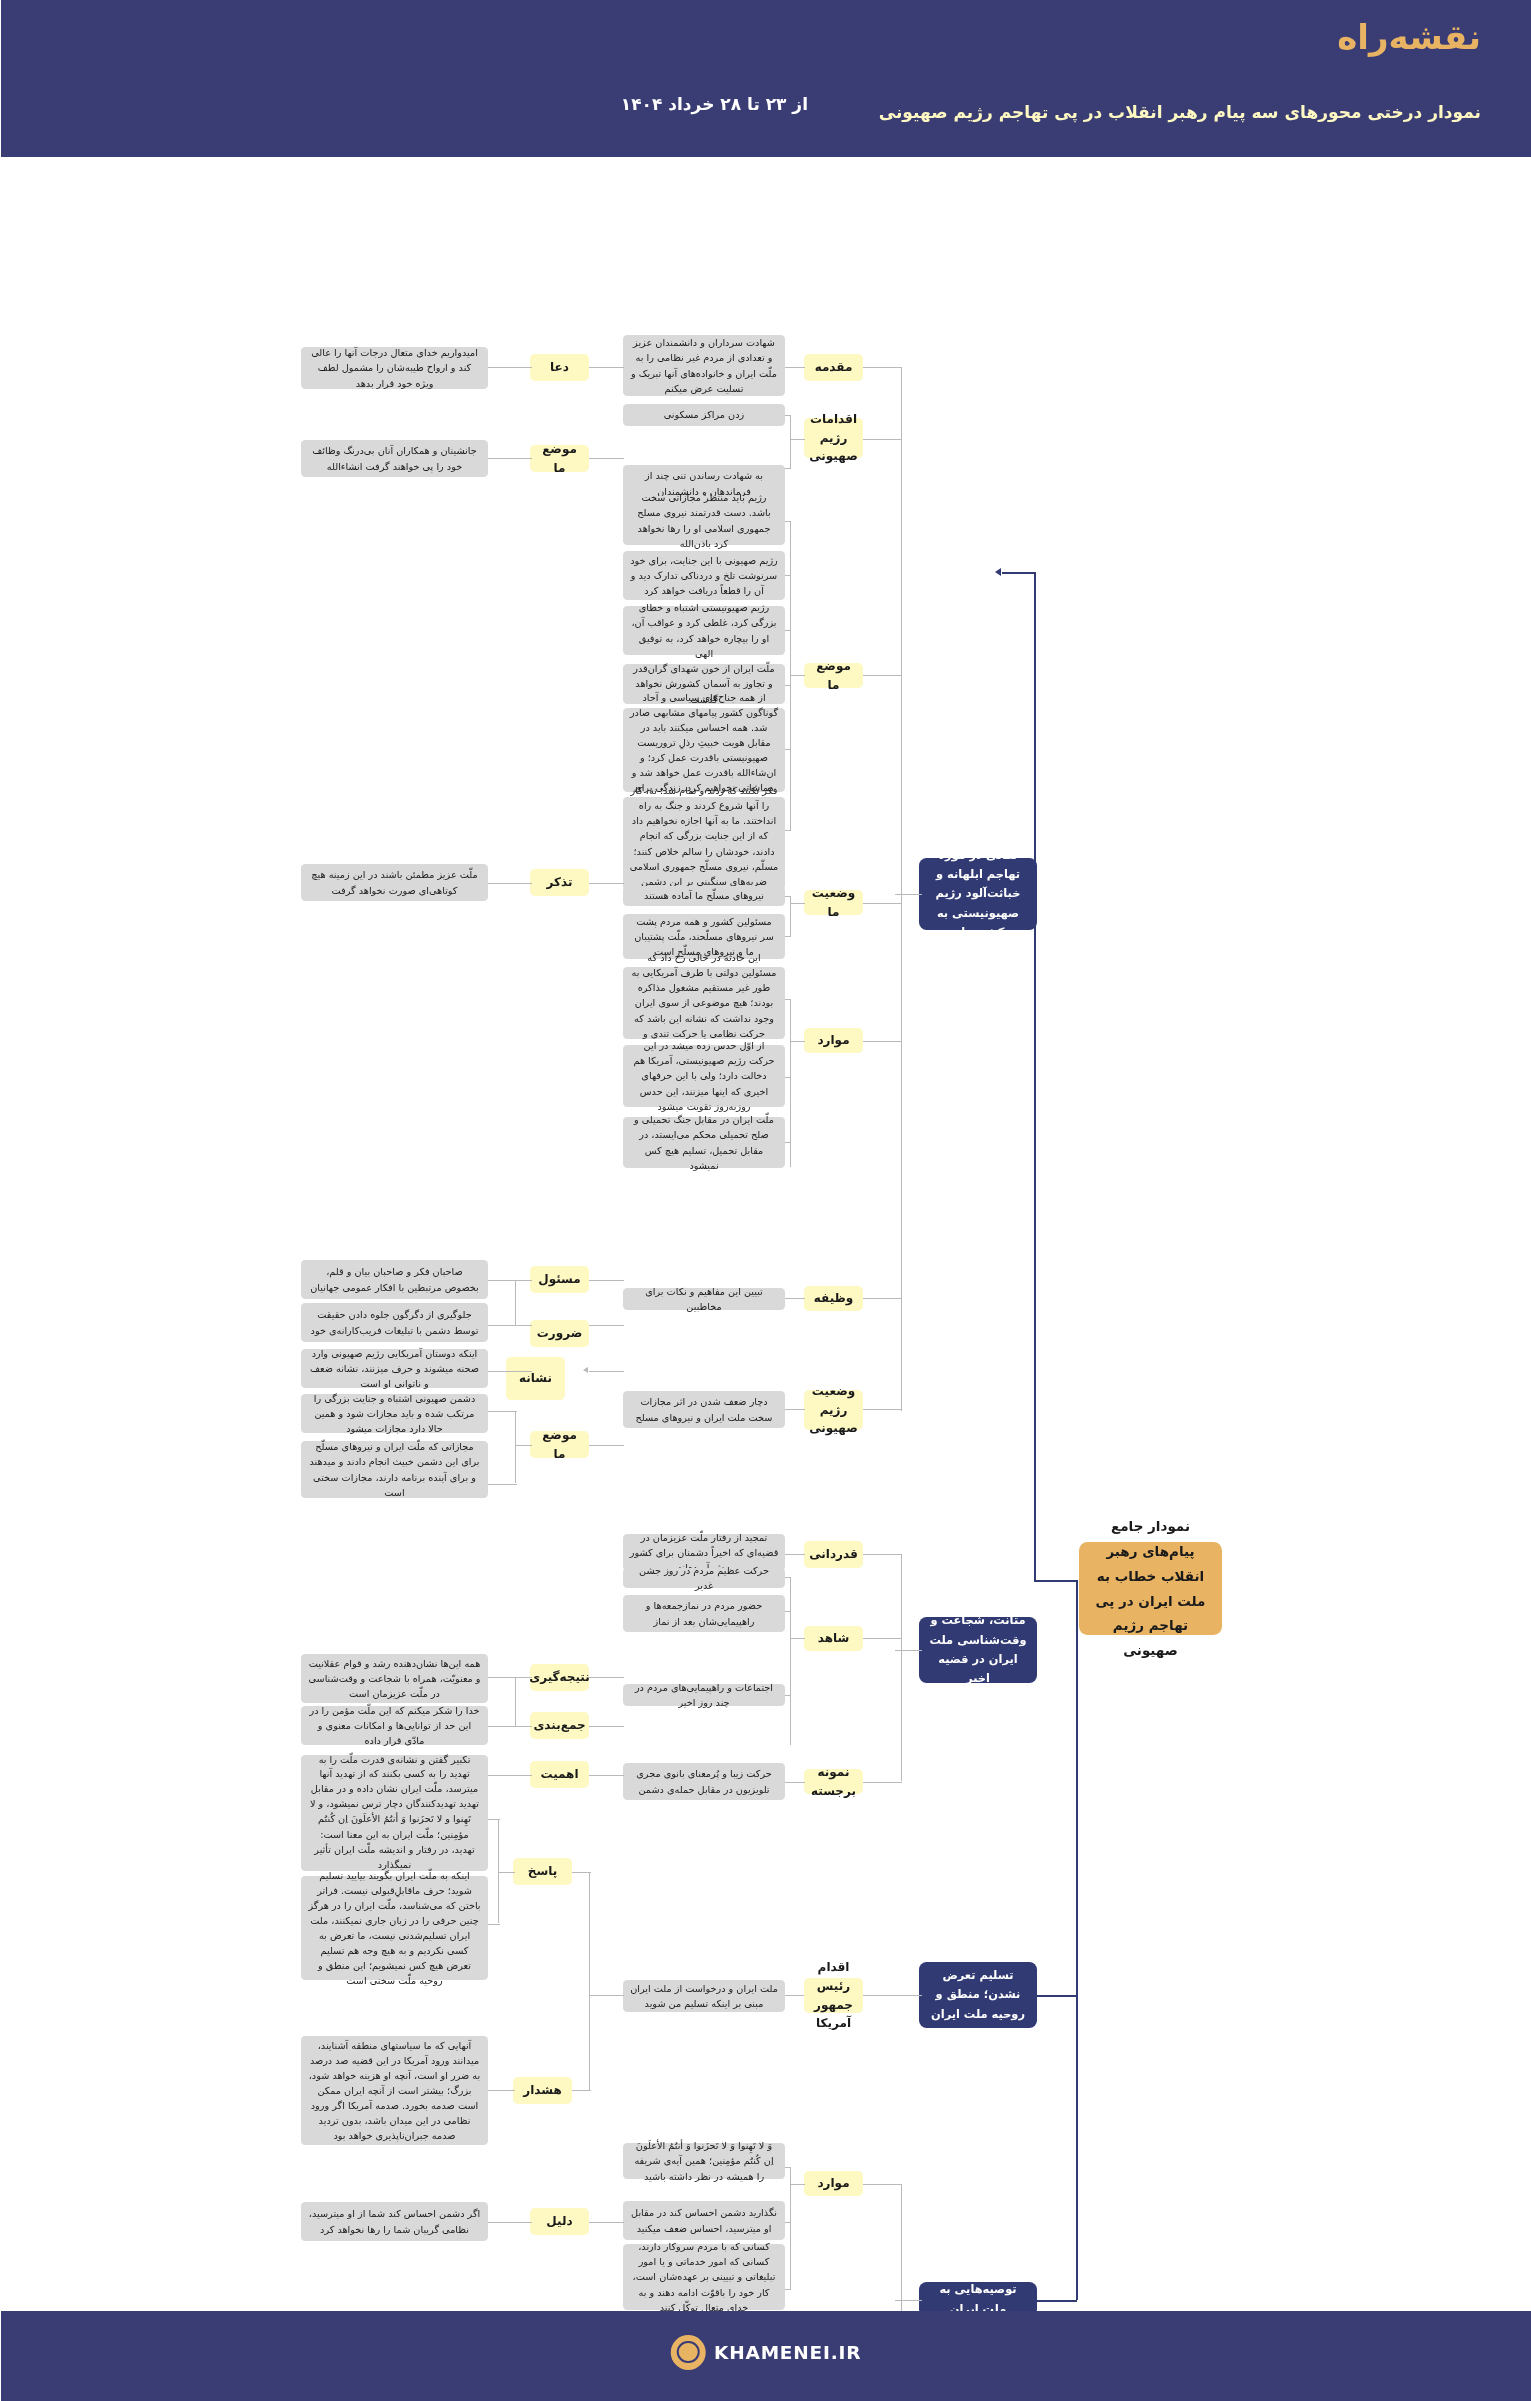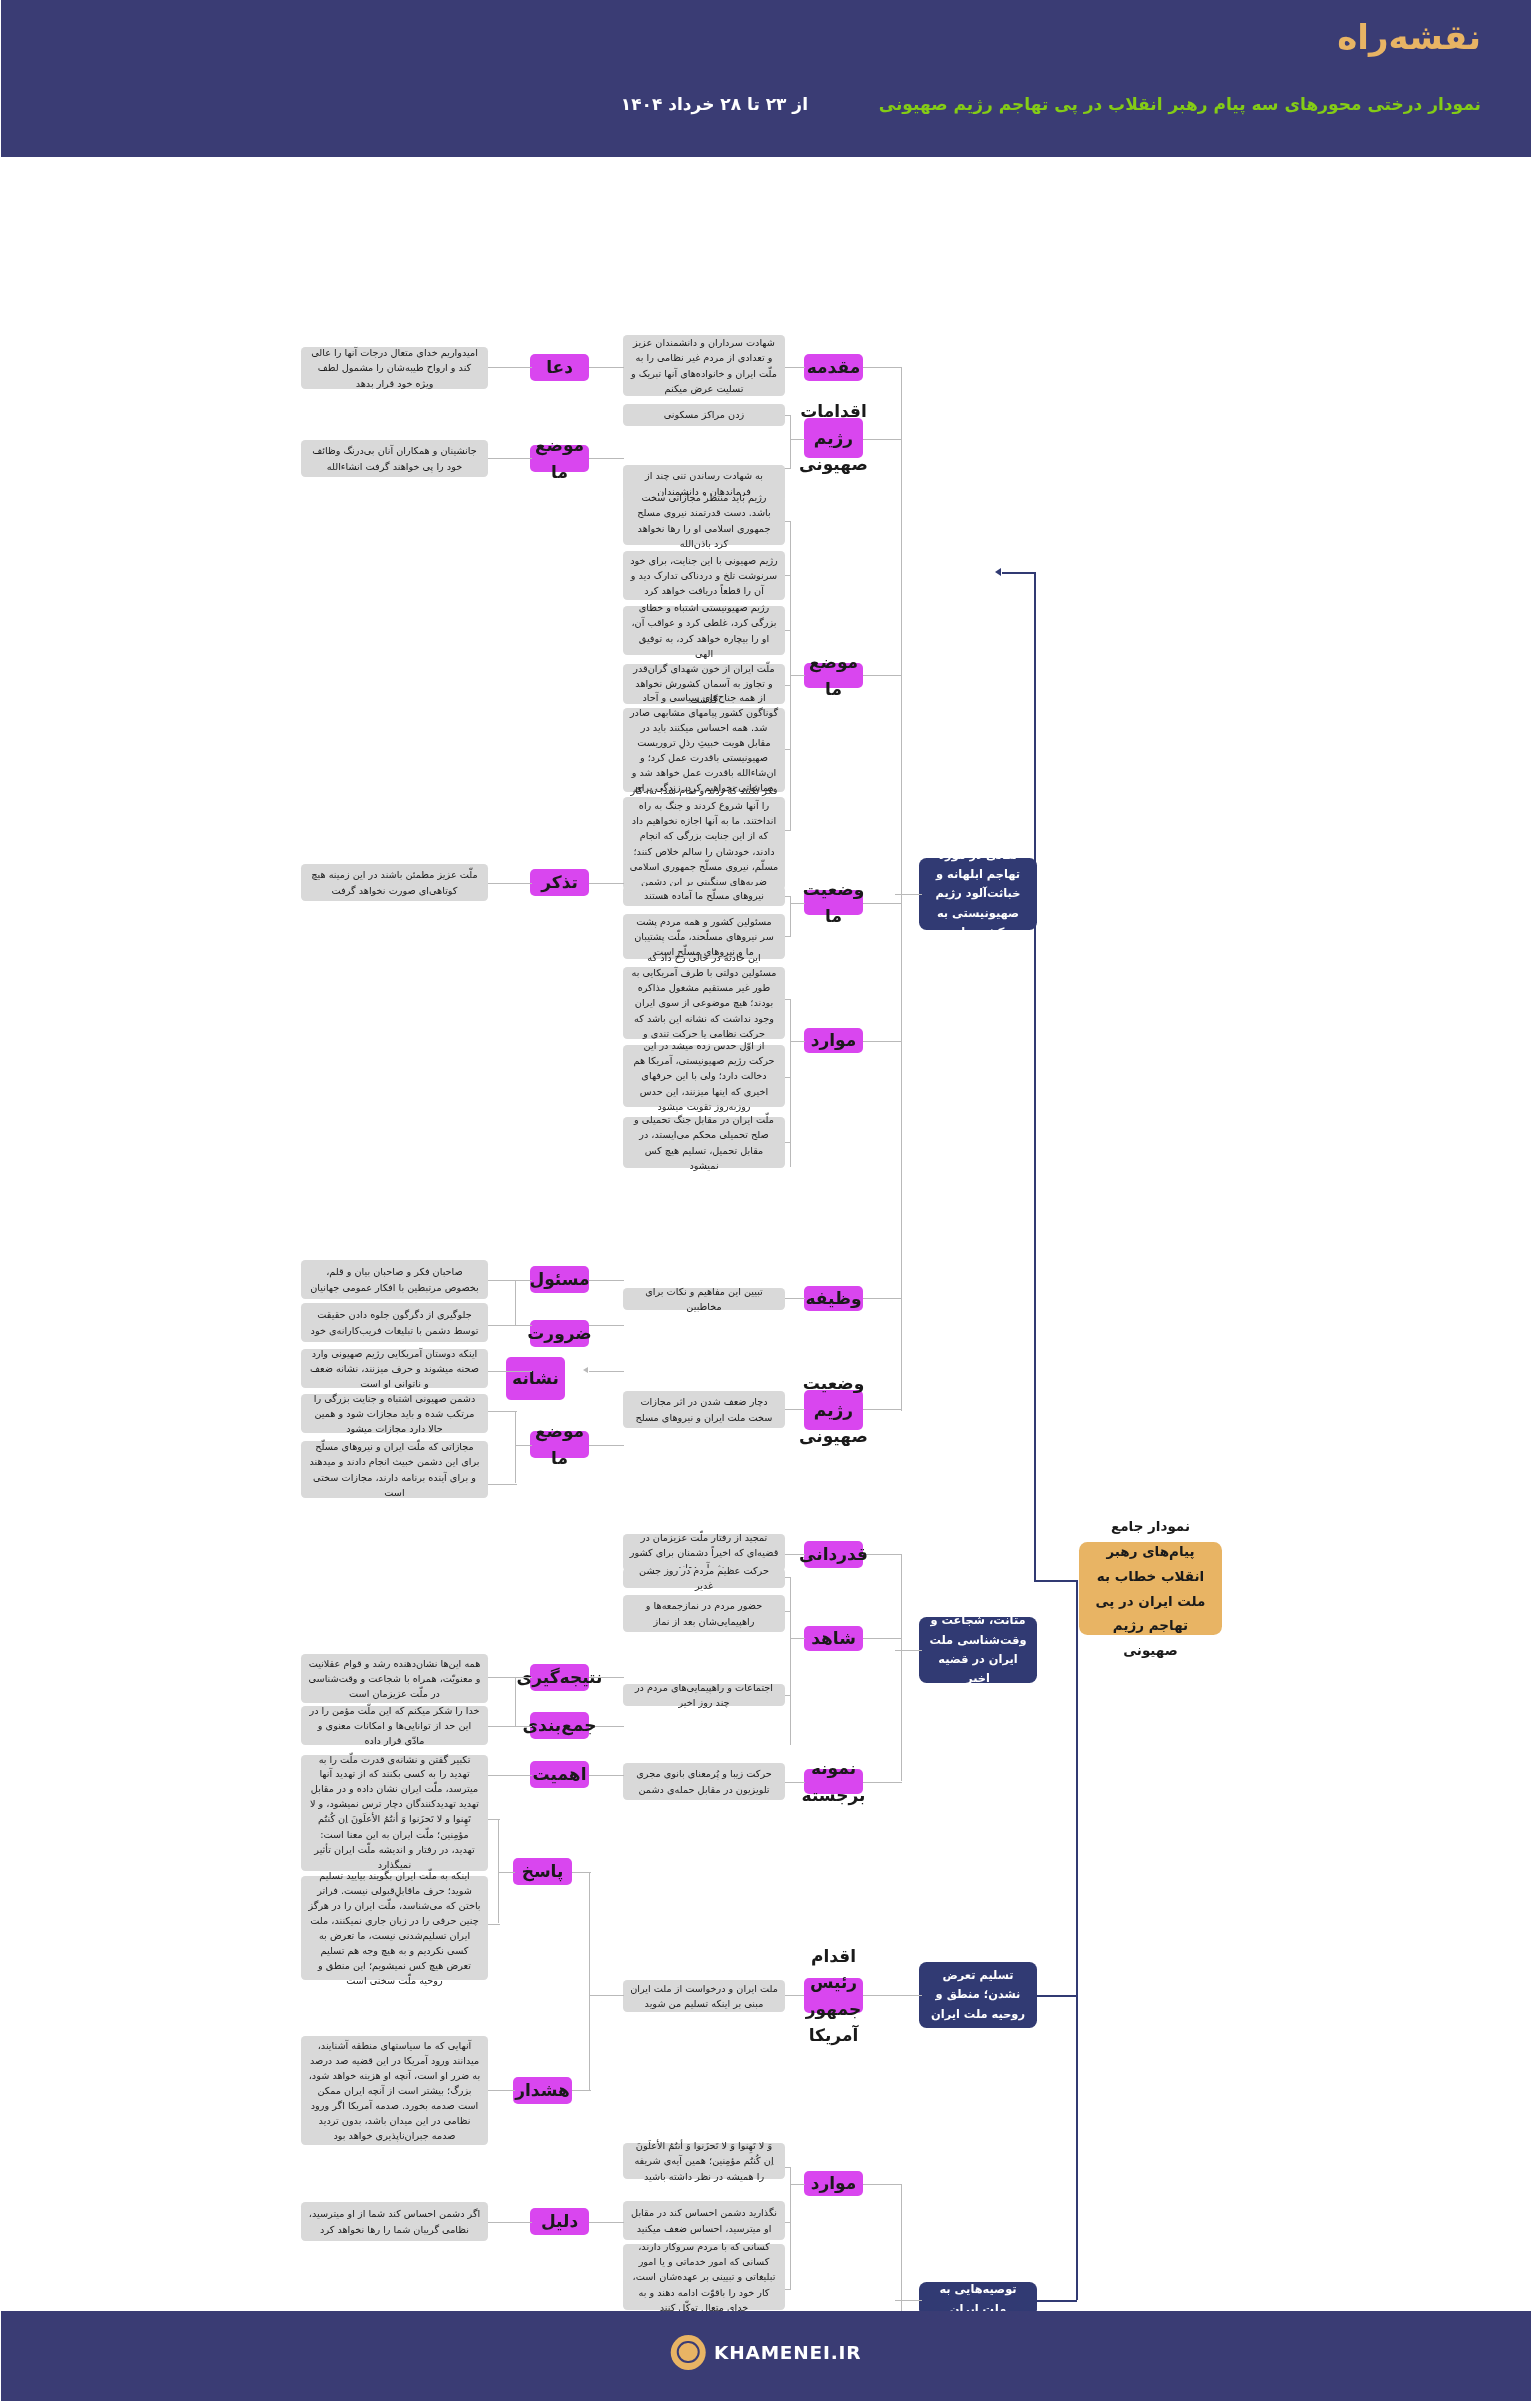--- a/index.html
+++ b/index.html
@@ -15,22 +15,22 @@
   .header {
     position: absolute; left: 0; top: 0; width: 1532px; height: 157px;
     background: #3a3c74;
   }
   .header-title {
     position: absolute; right: 51px; top: 17px;
     color: #e8b464; font-size: 34px; font-weight: bold;
     letter-spacing: 0.8px; direction: rtl;
   }
   .header-sub {
-    position: absolute; right: 51px; top: 94px;
-    color: #84cc16; font-size: 17px; font-weight: bold; direction: rtl;
+    position: absolute; right: 51px; top: 102px;
+    color: #fef9c3; font-size: 17px; font-weight: bold; direction: rtl;
     white-space: nowrap;
   }
   .header-date {
     position: absolute; right: 724px; top: 94px;
     color: #ffffff; font-size: 17px; font-weight: bold; direction: rtl;
     white-space: nowrap;
   }
 
   
   .footer {
@@ -58,21 +58,21 @@
   
   .node {
     position: absolute; display: flex; align-items: center; justify-content: center;
     text-align: center; direction: rtl; border-radius: 5.9px;
     padding: 5px 6.7px; line-height: 1.55;
   }
   .node.leaf {
     background: #d9d9d9; color: #1a1a1a; font-size: 9.7px; border-radius: 4.2px;
   }
   .node.label {
-    background: #d946ef; color: #1a1a1a; font-size: 17px; font-weight: bold;
+    background: #fef9c3; color: #1a1a1a; font-size: 12px; font-weight: bold;
     border-radius: 5px;
   }
   .node.cat {
     background: #313a73; color: #ffffff; font-size: 11.4px; font-weight: bold;
     border-radius: 7.6px; line-height: 1.7;
   }
   .node.root {
     background: #e8b464; color: #1a1a1a; font-size: 13.5px; font-weight: bold;
     border-radius: 8.4px; line-height: 1.85;
   }

